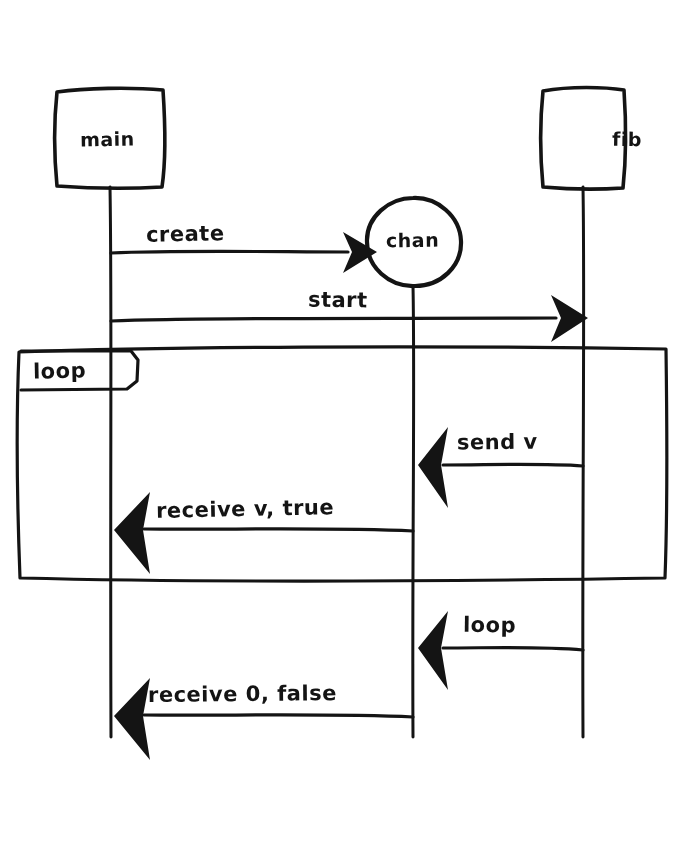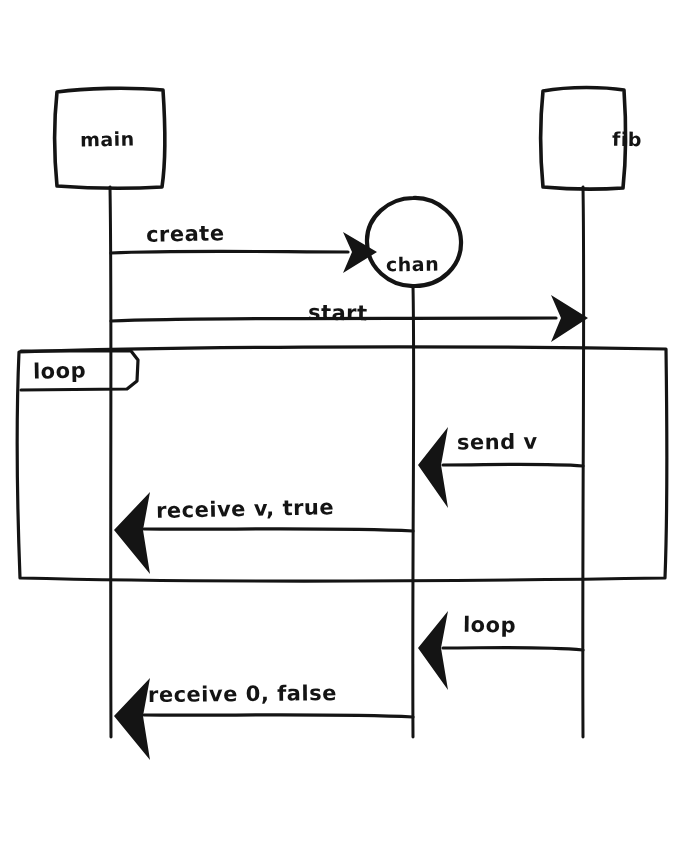--- a/index.html
+++ b/index.html
@@ -136,27 +136,27 @@
       <path class="ink" stroke-width="3.2" d="M413,717 C330,713 220,716 144,715"></path>
       <path class="ink-fill" d="M150,678 L114,716 L150,760 L143,716 Z"></path>
     </g>
 
   </svg>
 
   <div class="hand-text lbl-node skew-a" style="left:80px; top:128px;">main</div>
 
   <div class="hand-text lbl-node skew-b" style="left:565px; top:128px;margin-left:47px;">fib</div>
 
-  <div class="hand-text lbl-node skew-c" style="left:386px; top:229px;margin-top:24px;">chan</div>
+  <div class="hand-text lbl-node skew-c" style="left:386px; top:229px;">chan</div>
 
   <div class="hand-text lbl-frame skew-a" style="left:33px; top:359px;">loop</div>
 
   <div class="hand-text lbl-msg skew-a" style="left:146px; top:222px;">create</div>
 
-  <div class="hand-text lbl-msg skew-b" style="left:308px; top:301px;">start</div>
+  <div class="hand-text lbl-msg skew-b" style="left:308px; top:288px;">start</div>
 
   <div class="hand-text lbl-msg skew-c" style="left:457px; top:430px;">send v</div>
 
   <div class="hand-text lbl-msg skew-a" style="left:156px; top:497px;">receive v, true</div>
 
   <div class="hand-text lbl-msg skew-b" style="left:463px; top:613px;">loop</div>
 
   <div class="hand-text lbl-msg skew-c" style="left:148px; top:682px;">receive 0, false</div>
 
 </div>

